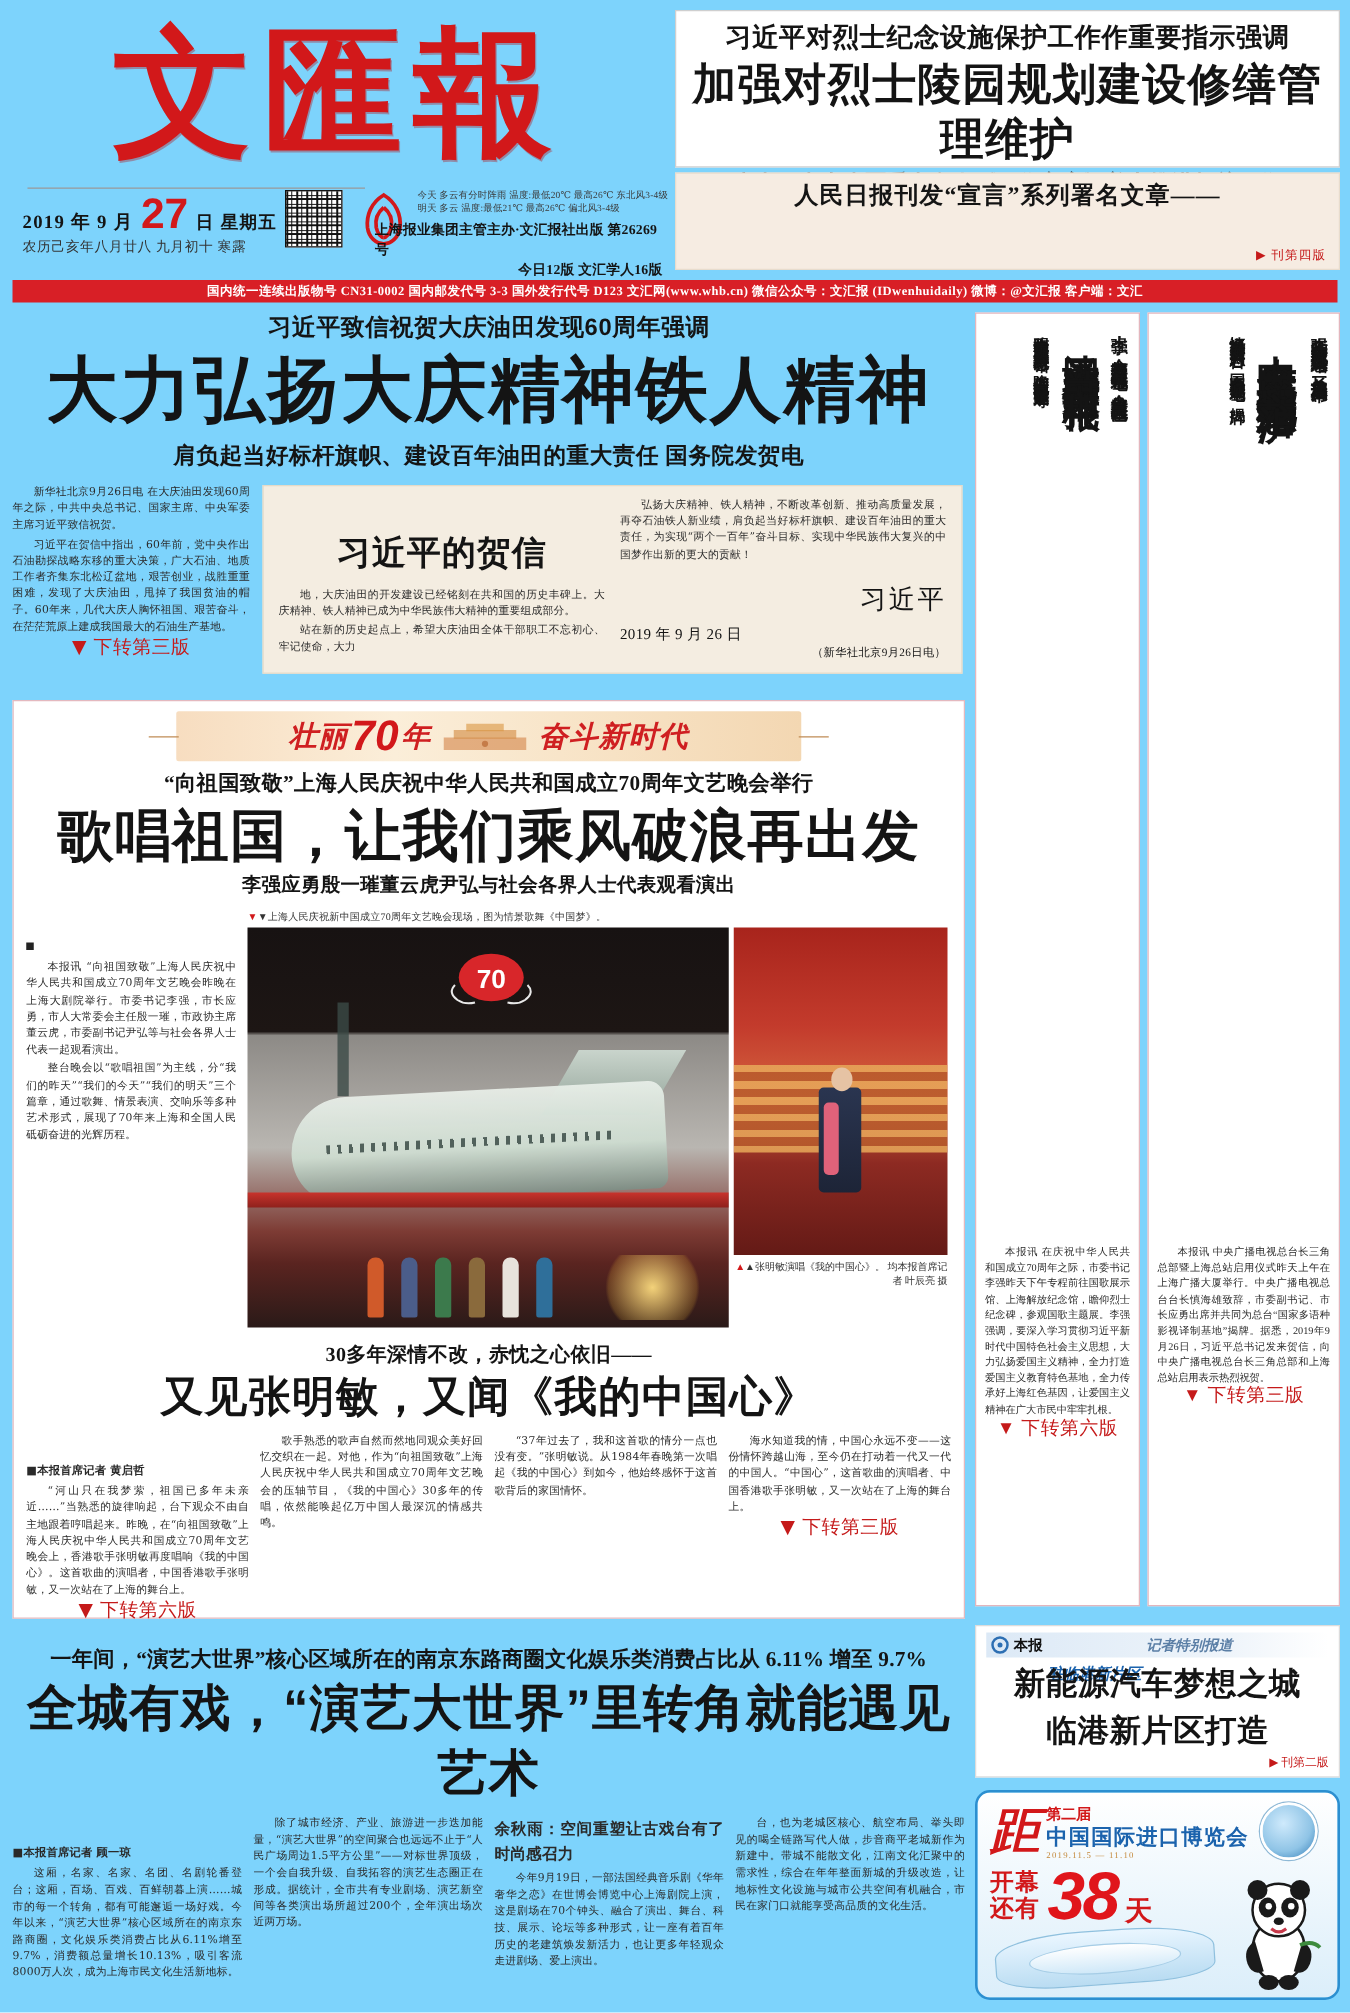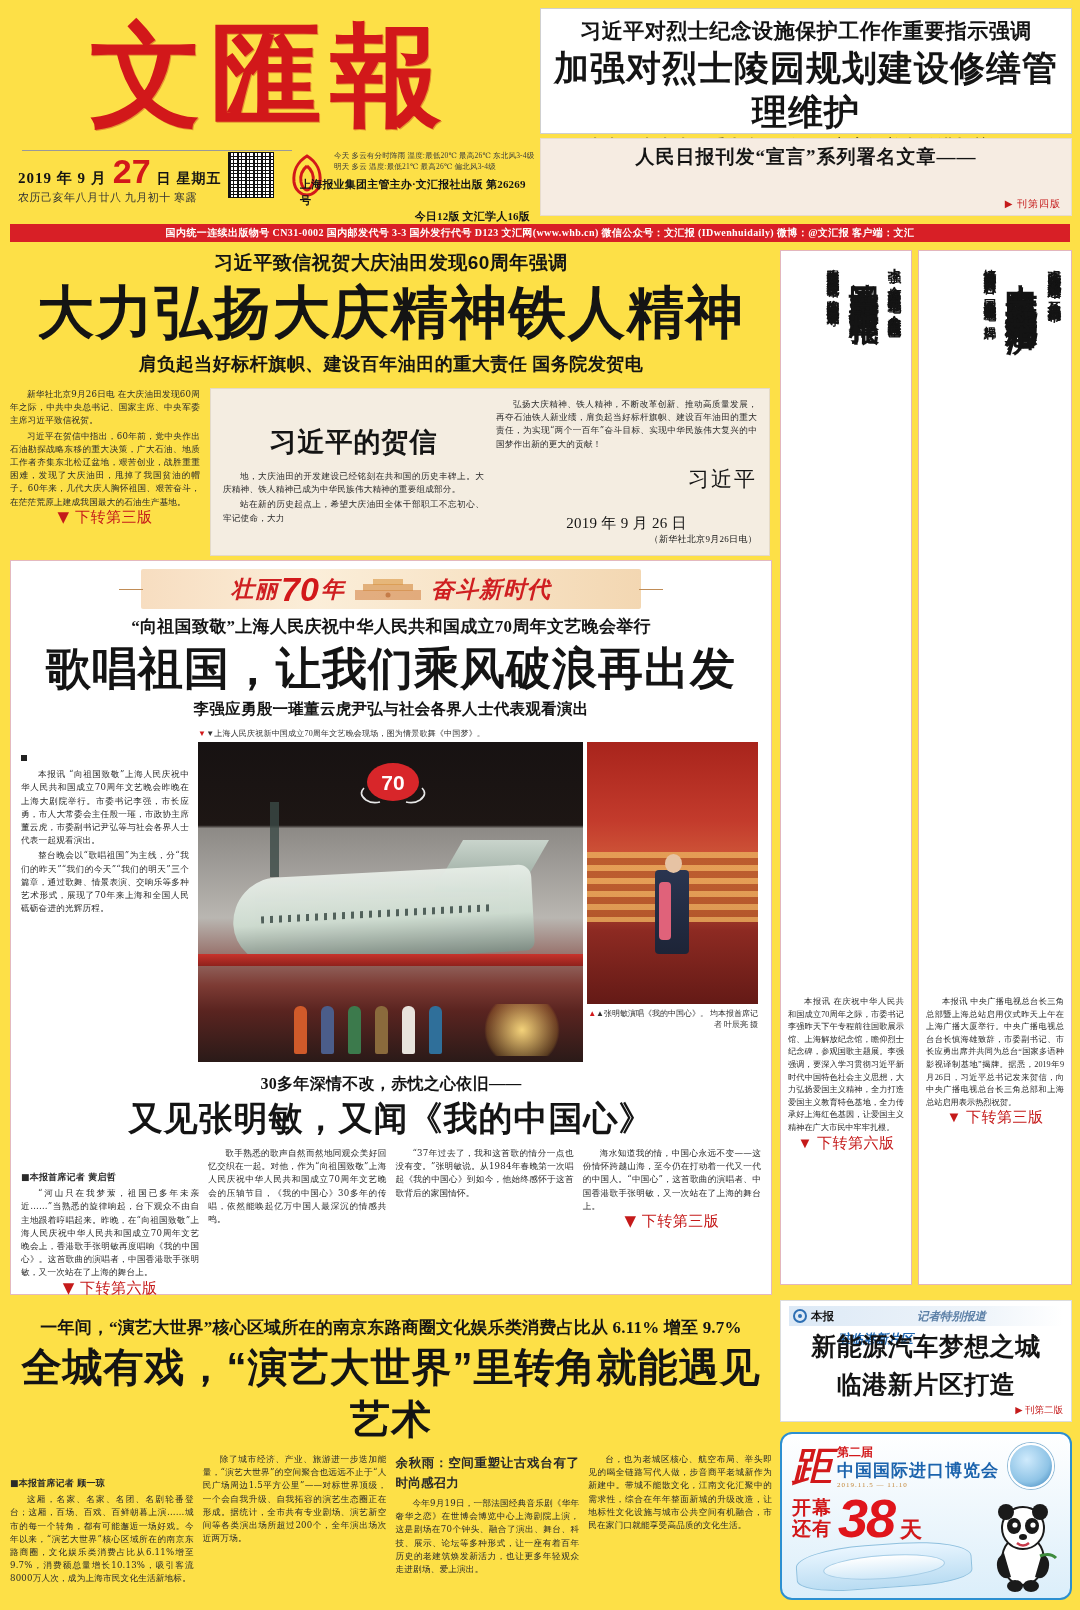--- a/index.html
+++ b/index.html
@@ -3,21 +3,21 @@
 <meta charset="utf-8">
 <style>
   * { box-sizing: border-box; margin: 0; padding: 0; }
   html, body {
     width: 1080px; height: 1610px;
     background: #ffffff;
     font-family: "Liberation Serif", "DejaVu Serif", serif;
     color: #141414;
     overflow: hidden;
   }
-  .page { position: relative; width: 1080px; height: 1610px; background: #fde047; }
+  .page { position: relative; width: 1080px; height: 1610px; background: #7dd3fc; }
 
   
   .masthead { position: relative; height: 222px; }
   .logo-zone { position: absolute; left: 0; top: 0; width: 530px; height: 222px; }
   .wordmark {
     position: absolute; left: 55px; top: 16px; width: 430px; height: 118px;
     color: #d2181a; font-size: 112px; line-height: 118px; font-weight: 700;
     letter-spacing: 8px; text-align: center;
     font-family: "DejaVu Serif", "Liberation Serif", serif;
     text-shadow: 1px 1px 0 rgba(180,10,12,.35);
@@ -81,21 +81,21 @@
 
   .lead-body { display: flex; gap: 10px; margin-top: 10px; }
   .lead-body .col-text { width: 190px; }
   .letterbox { width: 560px; background: #f4ede1; border: 1px solid #e4dac8; padding: 9px 12px;
                display: flex; gap: 12px; }
   .letterbox .lcol { flex: 1; }
   .letter-title { font-size: 27px; font-weight: 700; text-align: center; letter-spacing: 1px;
                   font-family: "Liberation Sans", sans-serif; margin: 26px 0 10px; }
   .sig { text-align: right; font-size: 21px; margin-top: 14px; letter-spacing: 2px;
          font-family: "DejaVu Serif", serif; }
-  .sig-date { text-align: center; font-size: 15px; margin-top: 21px; letter-spacing: .3px; }
+  .sig-date { text-align: left; font-size: 12px; margin-top: 6px; letter-spacing: .3px; }
   .sig-src { text-align: right; font-size: 9px; letter-spacing: .3px; }
 
   
   .tx { font-size: 8.6px; line-height: 13.2px; text-align: justify; color: #2a2a2a; letter-spacing: .2px;
         font-family: "DejaVu Serif", serif; }
   .tx p { margin-bottom: 2px; text-indent: 17px; }
 
   
   .feature { position: absolute; left: 10px; top: 560px; width: 762px; height: 735px;
              border: 1px solid #e4b9bf; background: #fff; padding: 8px 10px; }

